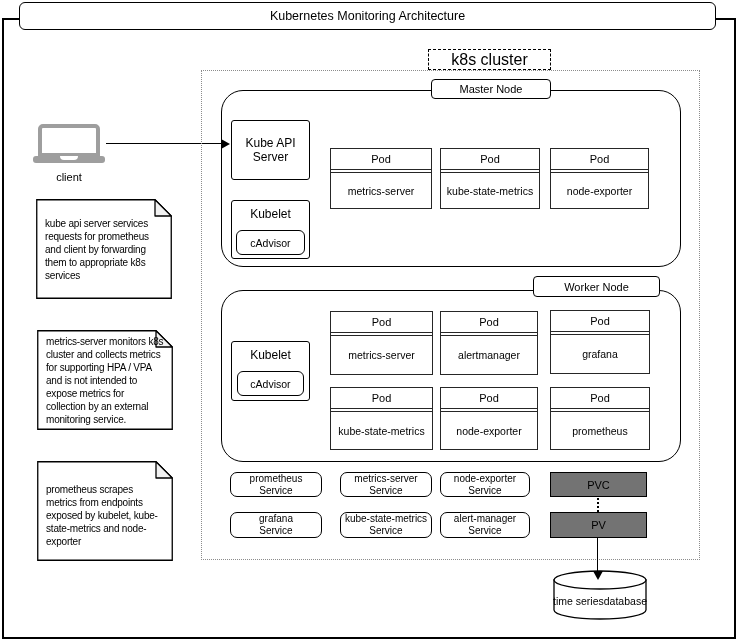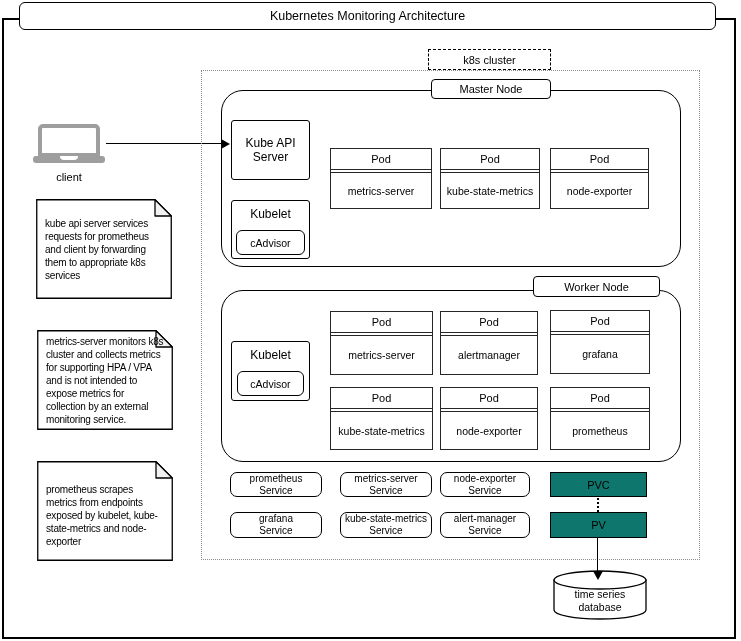--- a/index.html
+++ b/index.html
@@ -23,35 +23,35 @@
 
   
   .note { }
   .note-bg { position:absolute; left:0; top:0; }
   .note-text { position:absolute; left:0; top:0; right:0; bottom:0;
     display:flex; align-items:center; padding:6px 8px 6px 9px;
     font-size:10px; line-height:13px; letter-spacing:-0.2px; }
 
   
   .cluster { border:1.2px dotted #8c8c8c; }
-  .cluster-label { border:1.3px dashed #000; background:#fff; font-size:11px; }
+  .cluster-label { border:1.3px dashed #000; background:#fff; font-size:16px; }
   .nodebox { border:1.3px solid #000; border-radius:22px; background:transparent; }
   .nodelabel { border:1.3px solid #000; border-radius:4px; background:#fff; font-size:11px; }
   .roundnode { border:1.3px solid #000; border-radius:3px; background:#fff; }
 
   .pod { border:1.5px solid #262626; background:#fff; display:flex; flex-direction:column; }
   .pod-header { flex:none; height:20px; border-bottom:1.5px solid #262626;
     display:flex; align-items:center; justify-content:center; font-size:11px;text-align:right; }
   .pod-body { flex:1; margin-top:2px; border-top:1.3px solid #262626;
     display:flex; align-items:center; justify-content:center; font-size:10.5px; white-space:nowrap; }
 
   .service { border:1.3px solid #000; border-radius:7px; background:#fff;
     display:flex; flex-direction:column; align-items:center; justify-content:center;
     font-size:10px; line-height:12px; white-space:nowrap; }
-  .pvbox { border:1.3px solid #000; background:#0f766e; font-size:11px; }
+  .pvbox { border:1.3px solid #000; background:#737373; font-size:11px; }
 
   
   .hline { background:#000; height:1.4px; }
   .vline { background:#000; width:1.4px; }
   .dotline { border-left:2px dotted #000; width:0; }
   .arrow-right { width:0; height:0; border-top:5px solid transparent;
     border-bottom:5px solid transparent; border-left:9px solid #000; }
   .arrow-down { width:0; height:0; border-left:5px solid transparent;
     border-right:5px solid transparent; border-top:9px solid #000; }
 
@@ -188,21 +188,21 @@
 
   <div class="abs pvbox ctr" style="left:550px;top:472px;width:97px;height:25px">PVC</div>
   <div class="abs dotline" style="left:597px;top:498px;height:14px"></div>
   <div class="abs pvbox ctr" style="left:550px;top:512px;width:97px;height:26px">PV</div>
 
   <div class="abs" style="left:553px;top:570px;width:94px;height:50px">
     <svg width="94" height="50" viewBox="0 0 94 50">
       <path d="M1,10 L1,40 A46,9 0 0 0 93,40 L93,10 Z" fill="#ffffff" stroke="#000000" stroke-width="1.3"></path>
       <ellipse cx="47" cy="10" rx="46" ry="9" fill="#ffffff" stroke="#000000" stroke-width="1.3"></ellipse>
     </svg>
-    <div class="abs dbtext ctr" style="left:0;top:16px;width:94px;height:30px;flex-direction:column">
+    <div class="abs dbtext ctr" style="left:0;top:16px;width:94px;height:30px;">
       <span>time series</span>
       <span>database</span>
     </div>
   </div>
 
   <div class="abs vline" style="left:597px;top:538px;height:34px"></div>
   <div class="abs arrow-down" style="left:593px;top:571px"></div>
 
 </div>
 

